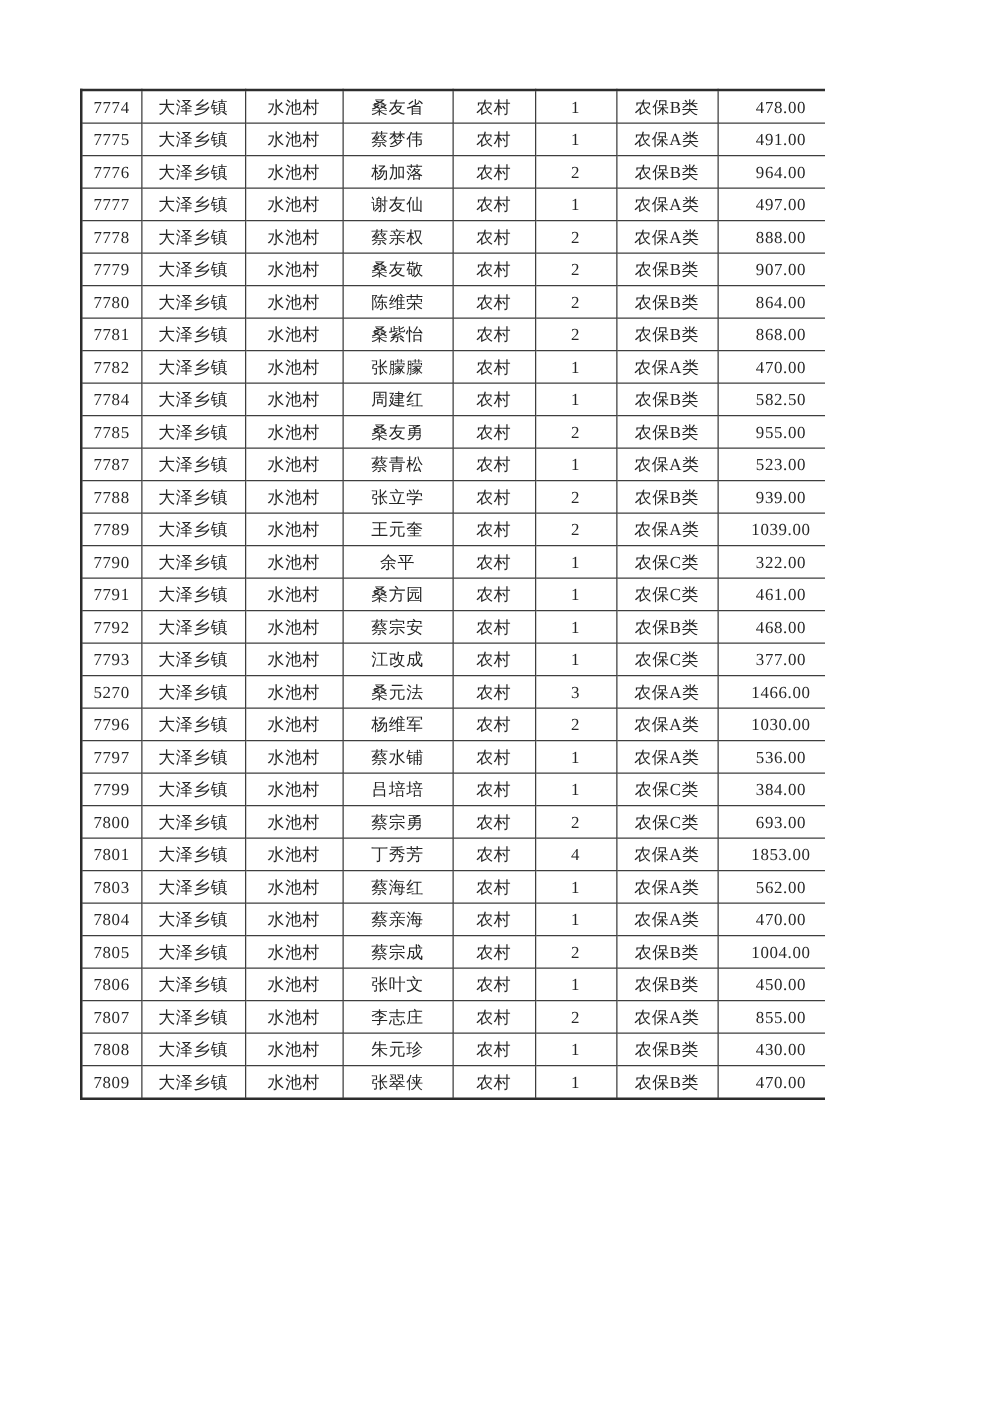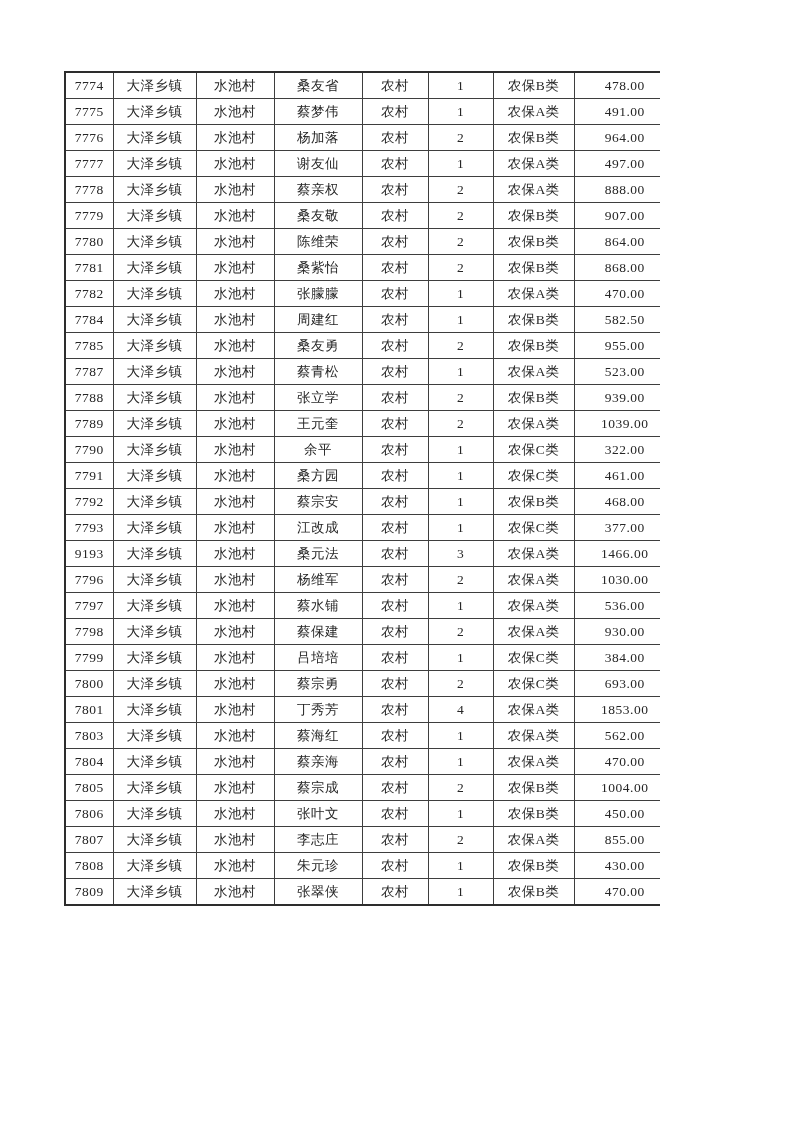--- a/index.html
+++ b/index.html
@@ -230,21 +230,21 @@
           <td class="cell-serial-number">7793</td>
           <td class="cell-town">大泽乡镇</td>
           <td class="cell-village">水池村</td>
           <td class="cell-name">江改成</td>
           <td class="cell-category">农村</td>
           <td class="cell-person-count">1</td>
           <td class="cell-insurance-type">农保C类</td>
           <td class="cell-amount">377.00</td>
         </tr>
         <tr>
-          <td class="cell-serial-number">9193</td>
+          <td class="cell-serial-number">5270</td>
           <td class="cell-town">大泽乡镇</td>
           <td class="cell-village">水池村</td>
           <td class="cell-name">桑元法</td>
           <td class="cell-category">农村</td>
           <td class="cell-person-count">3</td>
           <td class="cell-insurance-type">农保A类</td>
           <td class="cell-amount">1466.00</td>
         </tr>
         <tr>
           <td class="cell-serial-number">7796</td>
@@ -258,30 +258,20 @@
         </tr>
         <tr>
           <td class="cell-serial-number">7797</td>
           <td class="cell-town">大泽乡镇</td>
           <td class="cell-village">水池村</td>
           <td class="cell-name">蔡水铺</td>
           <td class="cell-category">农村</td>
           <td class="cell-person-count">1</td>
           <td class="cell-insurance-type">农保A类</td>
           <td class="cell-amount">536.00</td>
-        </tr>
-        <tr>
-          <td class="cell-serial-number">7798</td>
-          <td class="cell-town">大泽乡镇</td>
-          <td class="cell-village">水池村</td>
-          <td class="cell-name">蔡保建</td>
-          <td class="cell-category">农村</td>
-          <td class="cell-person-count">2</td>
-          <td class="cell-insurance-type">农保A类</td>
-          <td class="cell-amount">930.00</td>
         </tr>
         <tr>
           <td class="cell-serial-number">7799</td>
           <td class="cell-town">大泽乡镇</td>
           <td class="cell-village">水池村</td>
           <td class="cell-name">吕培培</td>
           <td class="cell-category">农村</td>
           <td class="cell-person-count">1</td>
           <td class="cell-insurance-type">农保C类</td>
           <td class="cell-amount">384.00</td>

